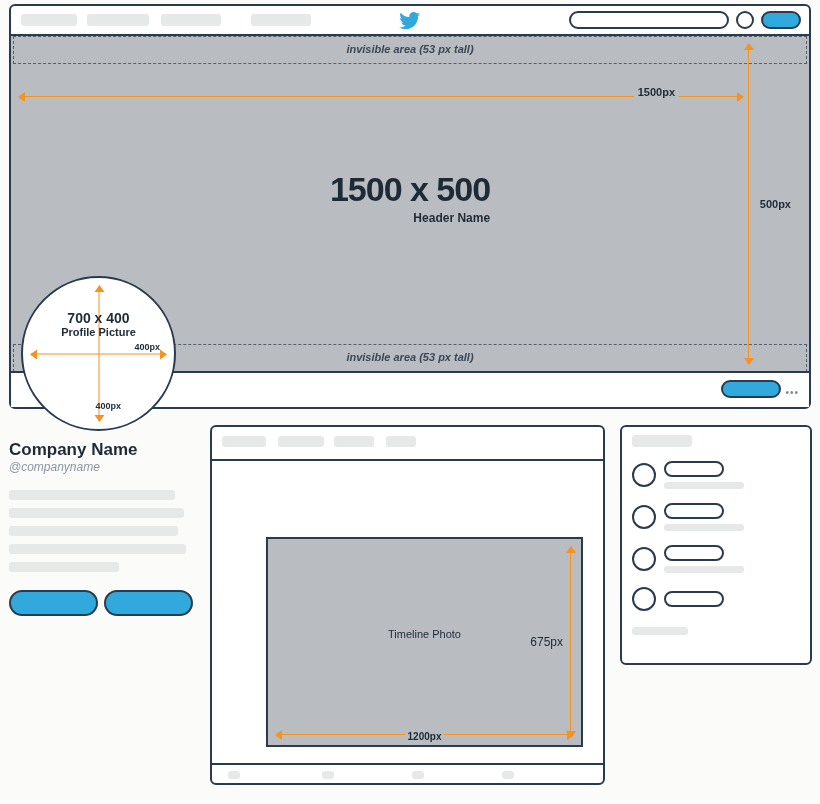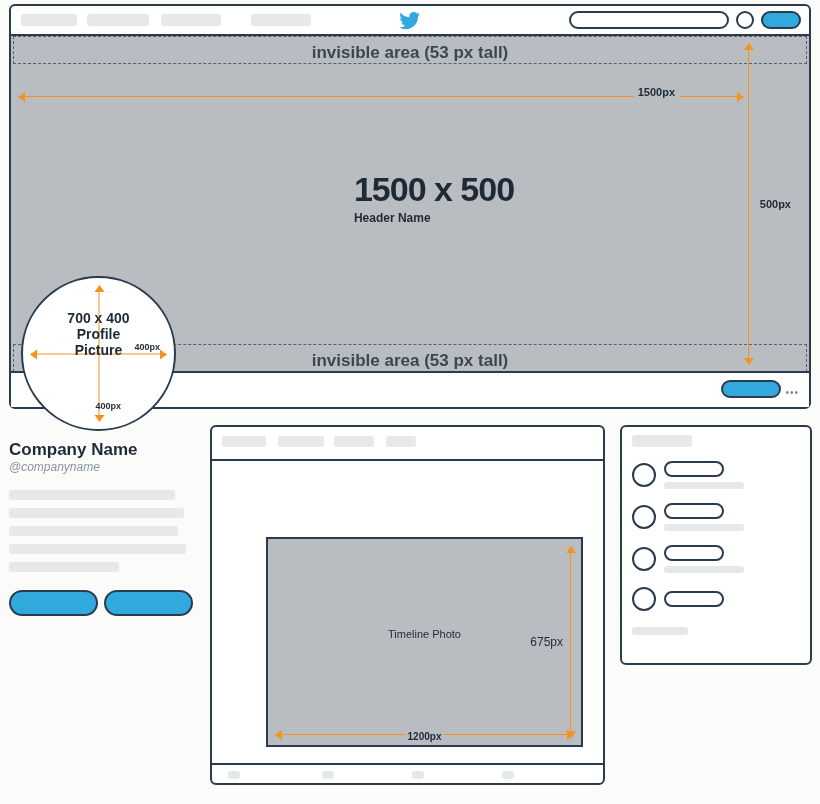--- a/index.html
+++ b/index.html
@@ -64,34 +64,34 @@
     border:2px solid var(--navy);border-radius:12px;background:var(--cyan);
   }
 
   
   .header-photo{
     position:absolute;left:0;top:30px;right:0;height:336px;
     background:#b9bdc1;
   }
   .header-dims{
     position:absolute;left:50%;top:48%;transform:translate(-50%,-50%);
-    text-align:left;color:var(--dark);margin-left:24px;
+    text-align:right;color:var(--dark);
   }
   .header-dims .big{font-size:34px;font-weight:800;letter-spacing:-1px;}
   .header-dims .sub{font-size:12px;font-weight:600;margin-top:2px;}
 
   .invisible-band{
     position:absolute;left:2px;right:2px;height:28px;
     border:1.5px dashed #545f6d;
   }
   .invisible-top{top:0;}
   .invisible-bot{bottom:0;}
   .invisible-label{
     position:absolute;left:50%;transform:translateX(-50%);
-    font-size:17px;font-weight:600;color:#3b4754;
+    font-style:italic;font-size:11px;font-weight:600;color:#3b4754;
   }
   .invisible-top .invisible-label{top:6px;}
   .invisible-bot .invisible-label{top:6px;}
 
   
   .dim-h{
     position:absolute;top:60px;left:8px;right:66px;height:0;
     border-top:1.5px solid var(--orange);
   }
   .dim-h:before,.dim-h:after{
@@ -144,21 +144,21 @@
   .cross-v{position:absolute;left:50%;top:5%;bottom:5%;width:0;border-left:1.5px solid var(--orange);transform:translateX(-50%);}
   .cross-v:before,.cross-v:after{content:"";position:absolute;left:-5px;border-left:5px solid transparent;border-right:5px solid transparent;}
   .cross-v:before{top:-1px;border-bottom:7px solid var(--orange);}
   .cross-v:after{bottom:-1px;border-top:7px solid var(--orange);}
   .cross-h{position:absolute;top:50%;left:5%;right:5%;height:0;border-top:1.5px solid var(--orange);transform:translateY(-50%);}
   .cross-h:before,.cross-h:after{content:"";position:absolute;top:-5px;border-top:5px solid transparent;border-bottom:5px solid transparent;}
   .cross-h:before{left:-1px;border-right:7px solid var(--orange);}
   .cross-h:after{right:-1px;border-left:7px solid var(--orange);}
   .pfp-title{position:absolute;top:32px;left:50%;transform:translateX(-50%);text-align:center;}
   .pfp-title .d{font-size:14px;font-weight:800;}
-  .pfp-title .s{font-size:14px;font-weight:700;}
+  .pfp-title .s{font-size:11px;font-weight:700;}
   .pfp .wlab{position:absolute;top:50%;right:14px;transform:translateY(-120%);font-size:9px;font-weight:700;}
   .pfp .hlab{position:absolute;left:48%;bottom:18px;font-size:9px;font-weight:700;}
 
   
   .sidebar{
     position:absolute;left:9px;top:440px;width:184px;
   }
   .sidebar .name{font-size:17px;font-weight:800;}
   .sidebar .handle{font-size:12px;color:#8a95a1;font-style:italic;}
   .skeleton{background:var(--grey);border-radius:3px;height:10px;margin:8px 0;}

